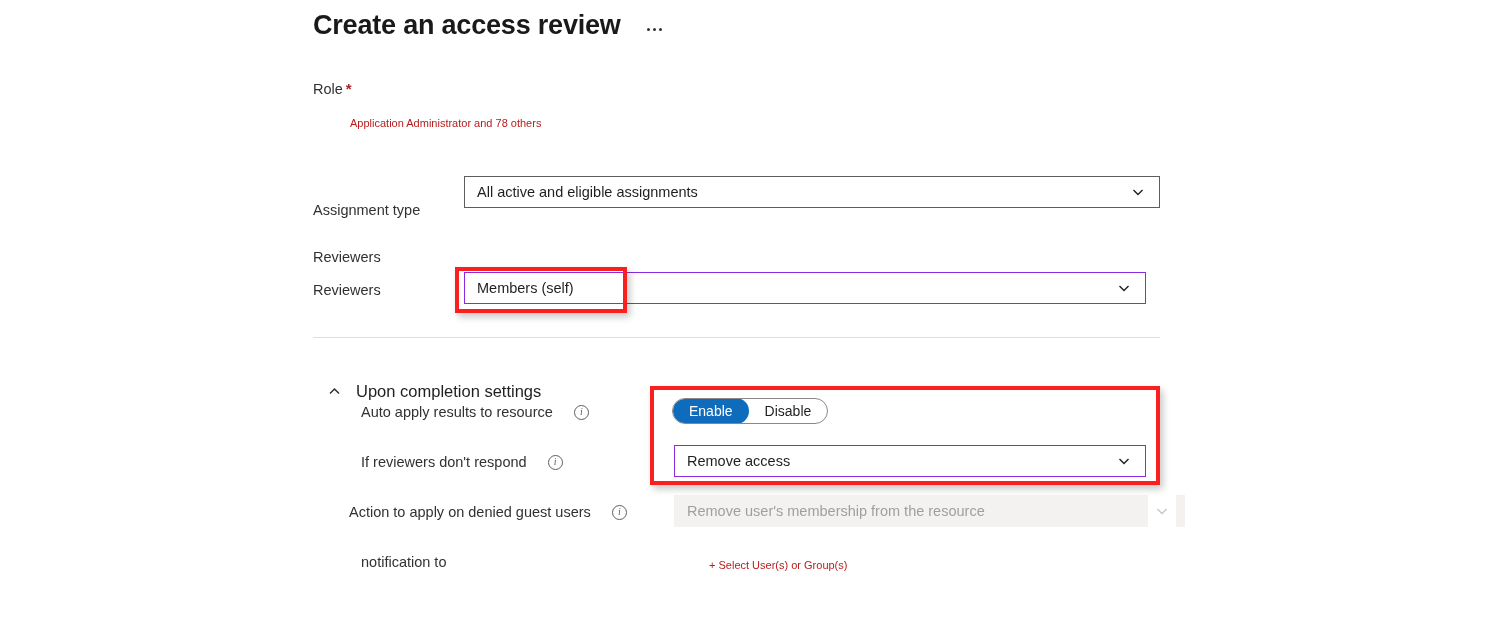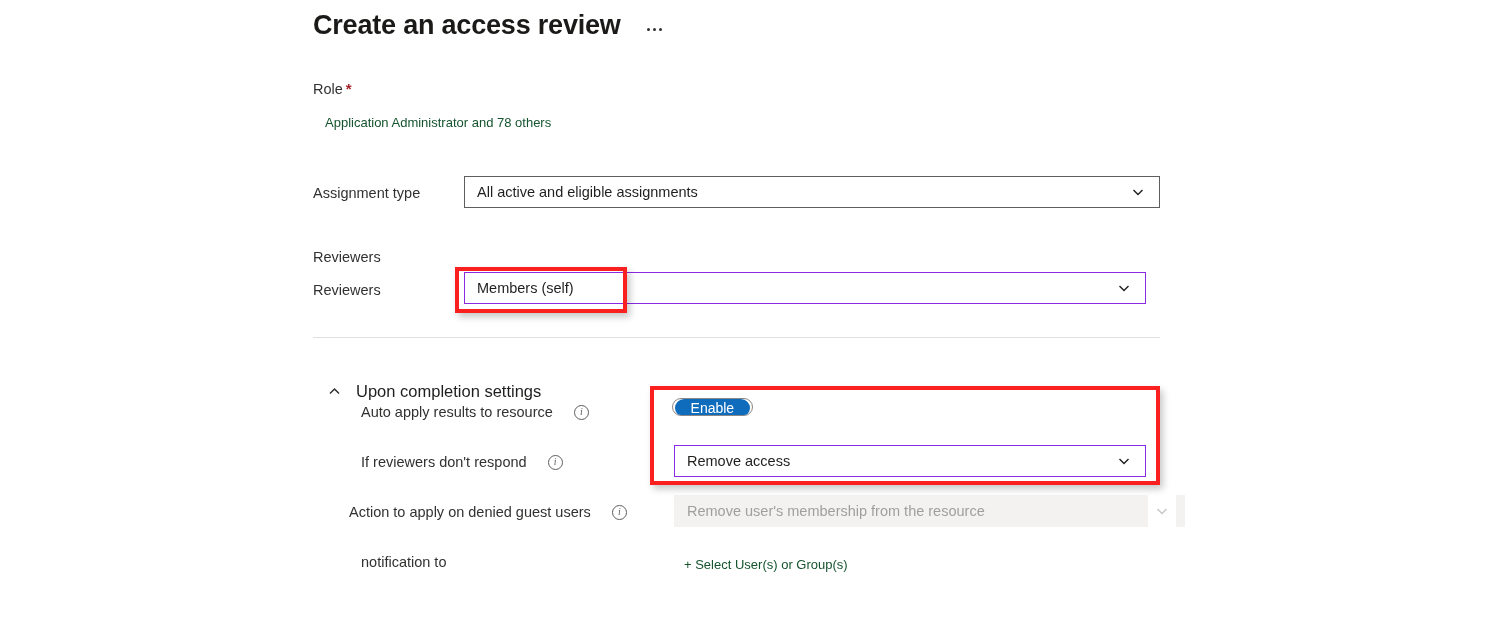--- a/index.html
+++ b/index.html
@@ -65,25 +65,26 @@
     white-space: nowrap;
   }
   .req-star {
     color: #a4262c;
     font-size: 15px;
     margin-left: 3px;
     font-weight: 600;
   }
   .link {
     position: absolute;
-    font-size: 13px;
-    line-height: 20px;
-    color: #14532d;
-    cursor: pointer;
-    white-space: nowrap;
+    font-size: 11px;
+    line-height: 20px;
+    color: #b91c1c;
+    cursor: pointer;
+    white-space: nowrap;
+    margin-left: 25px;
   }
 
   
   .dropdown {
     position: absolute;
     box-sizing: border-box;
     height: 32px;
     background: #ffffff;
     border: 1px solid #605e5c;
     display: flex;
@@ -179,29 +180,28 @@
     font-size: 14.5px;
     line-height: 20px;
     color: #323130;
     width: 210px;
   }
 
   
   .pill-toggle {
     position: absolute;
     box-sizing: border-box;
-    height: 18px;
+    height: 26px;
     border: 1px solid #8a8886;
     border-radius: 13px;
     background: #ffffff;
     display: inline-flex;
     align-items: center;
     padding: 0;
     overflow: hidden;
-    flex-direction: column;
   }
   .pill-opt {
     box-sizing: border-box;
     height: 26px;
     display: inline-flex;
     align-items: center;
     justify-content: center;
     padding: 0 16px;
     font-size: 14px;
     line-height: 18px;
@@ -240,21 +240,21 @@
       <span class="dot"></span>
       <span class="dot"></span>
     </div>
   </div>
 
   <div class="field-label" style="left:313px; top:79px;">
     <span>Role</span><span class="req-star">*</span>
   </div>
   <a class="link" style="left:325px; top:113px;">Application Administrator and 78 others</a>
 
-  <div class="field-label" style="left:313px; top:183px;">Assignment type</div>
+  <div class="field-label" style="left:313px; top:200px;">Assignment type</div>
   <div class="dropdown" style="left:464px; top:176px; width:696px;">
     <span class="dd-text">All active and eligible assignments</span>
     <span class="chev">
       <svg width="14" height="14" viewBox="0 0 14 14">
           <polyline points="2.5,5 7,9.5 11.5,5"></polyline>
         </svg>
     </span>
   </div>
 
   <div class="field-label" style="left:313px; top:247px;">Reviewers</div>

